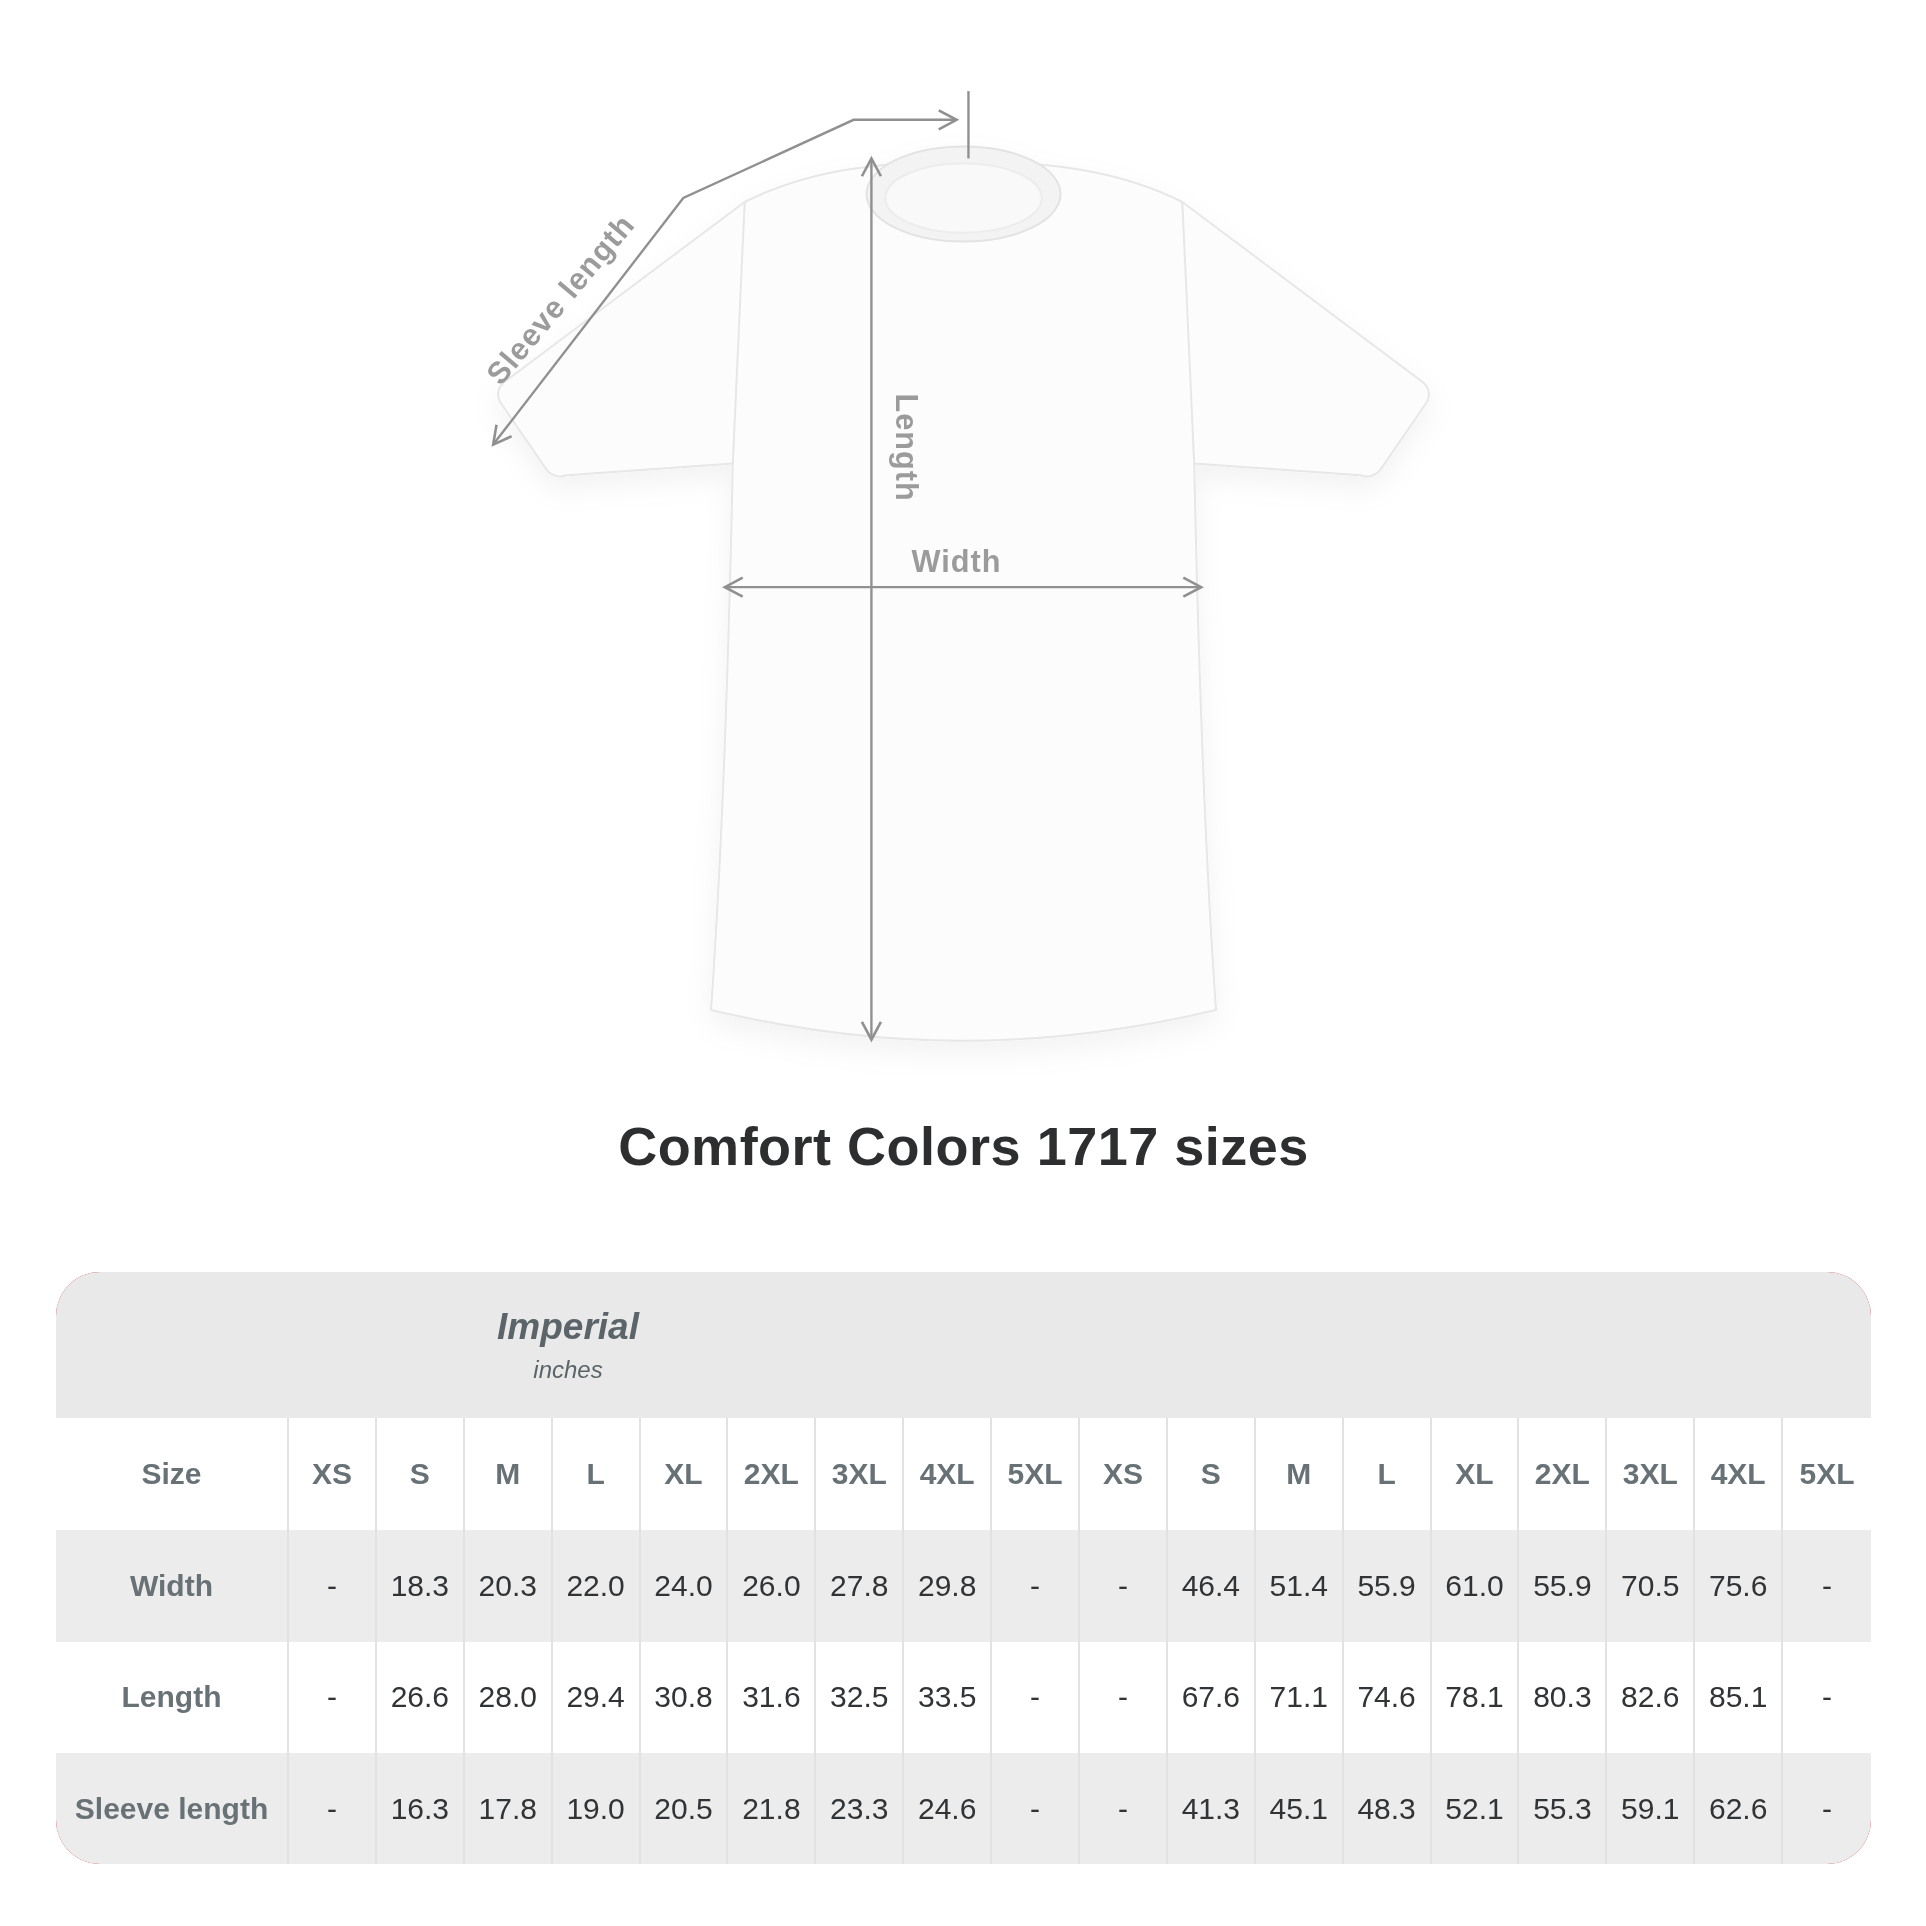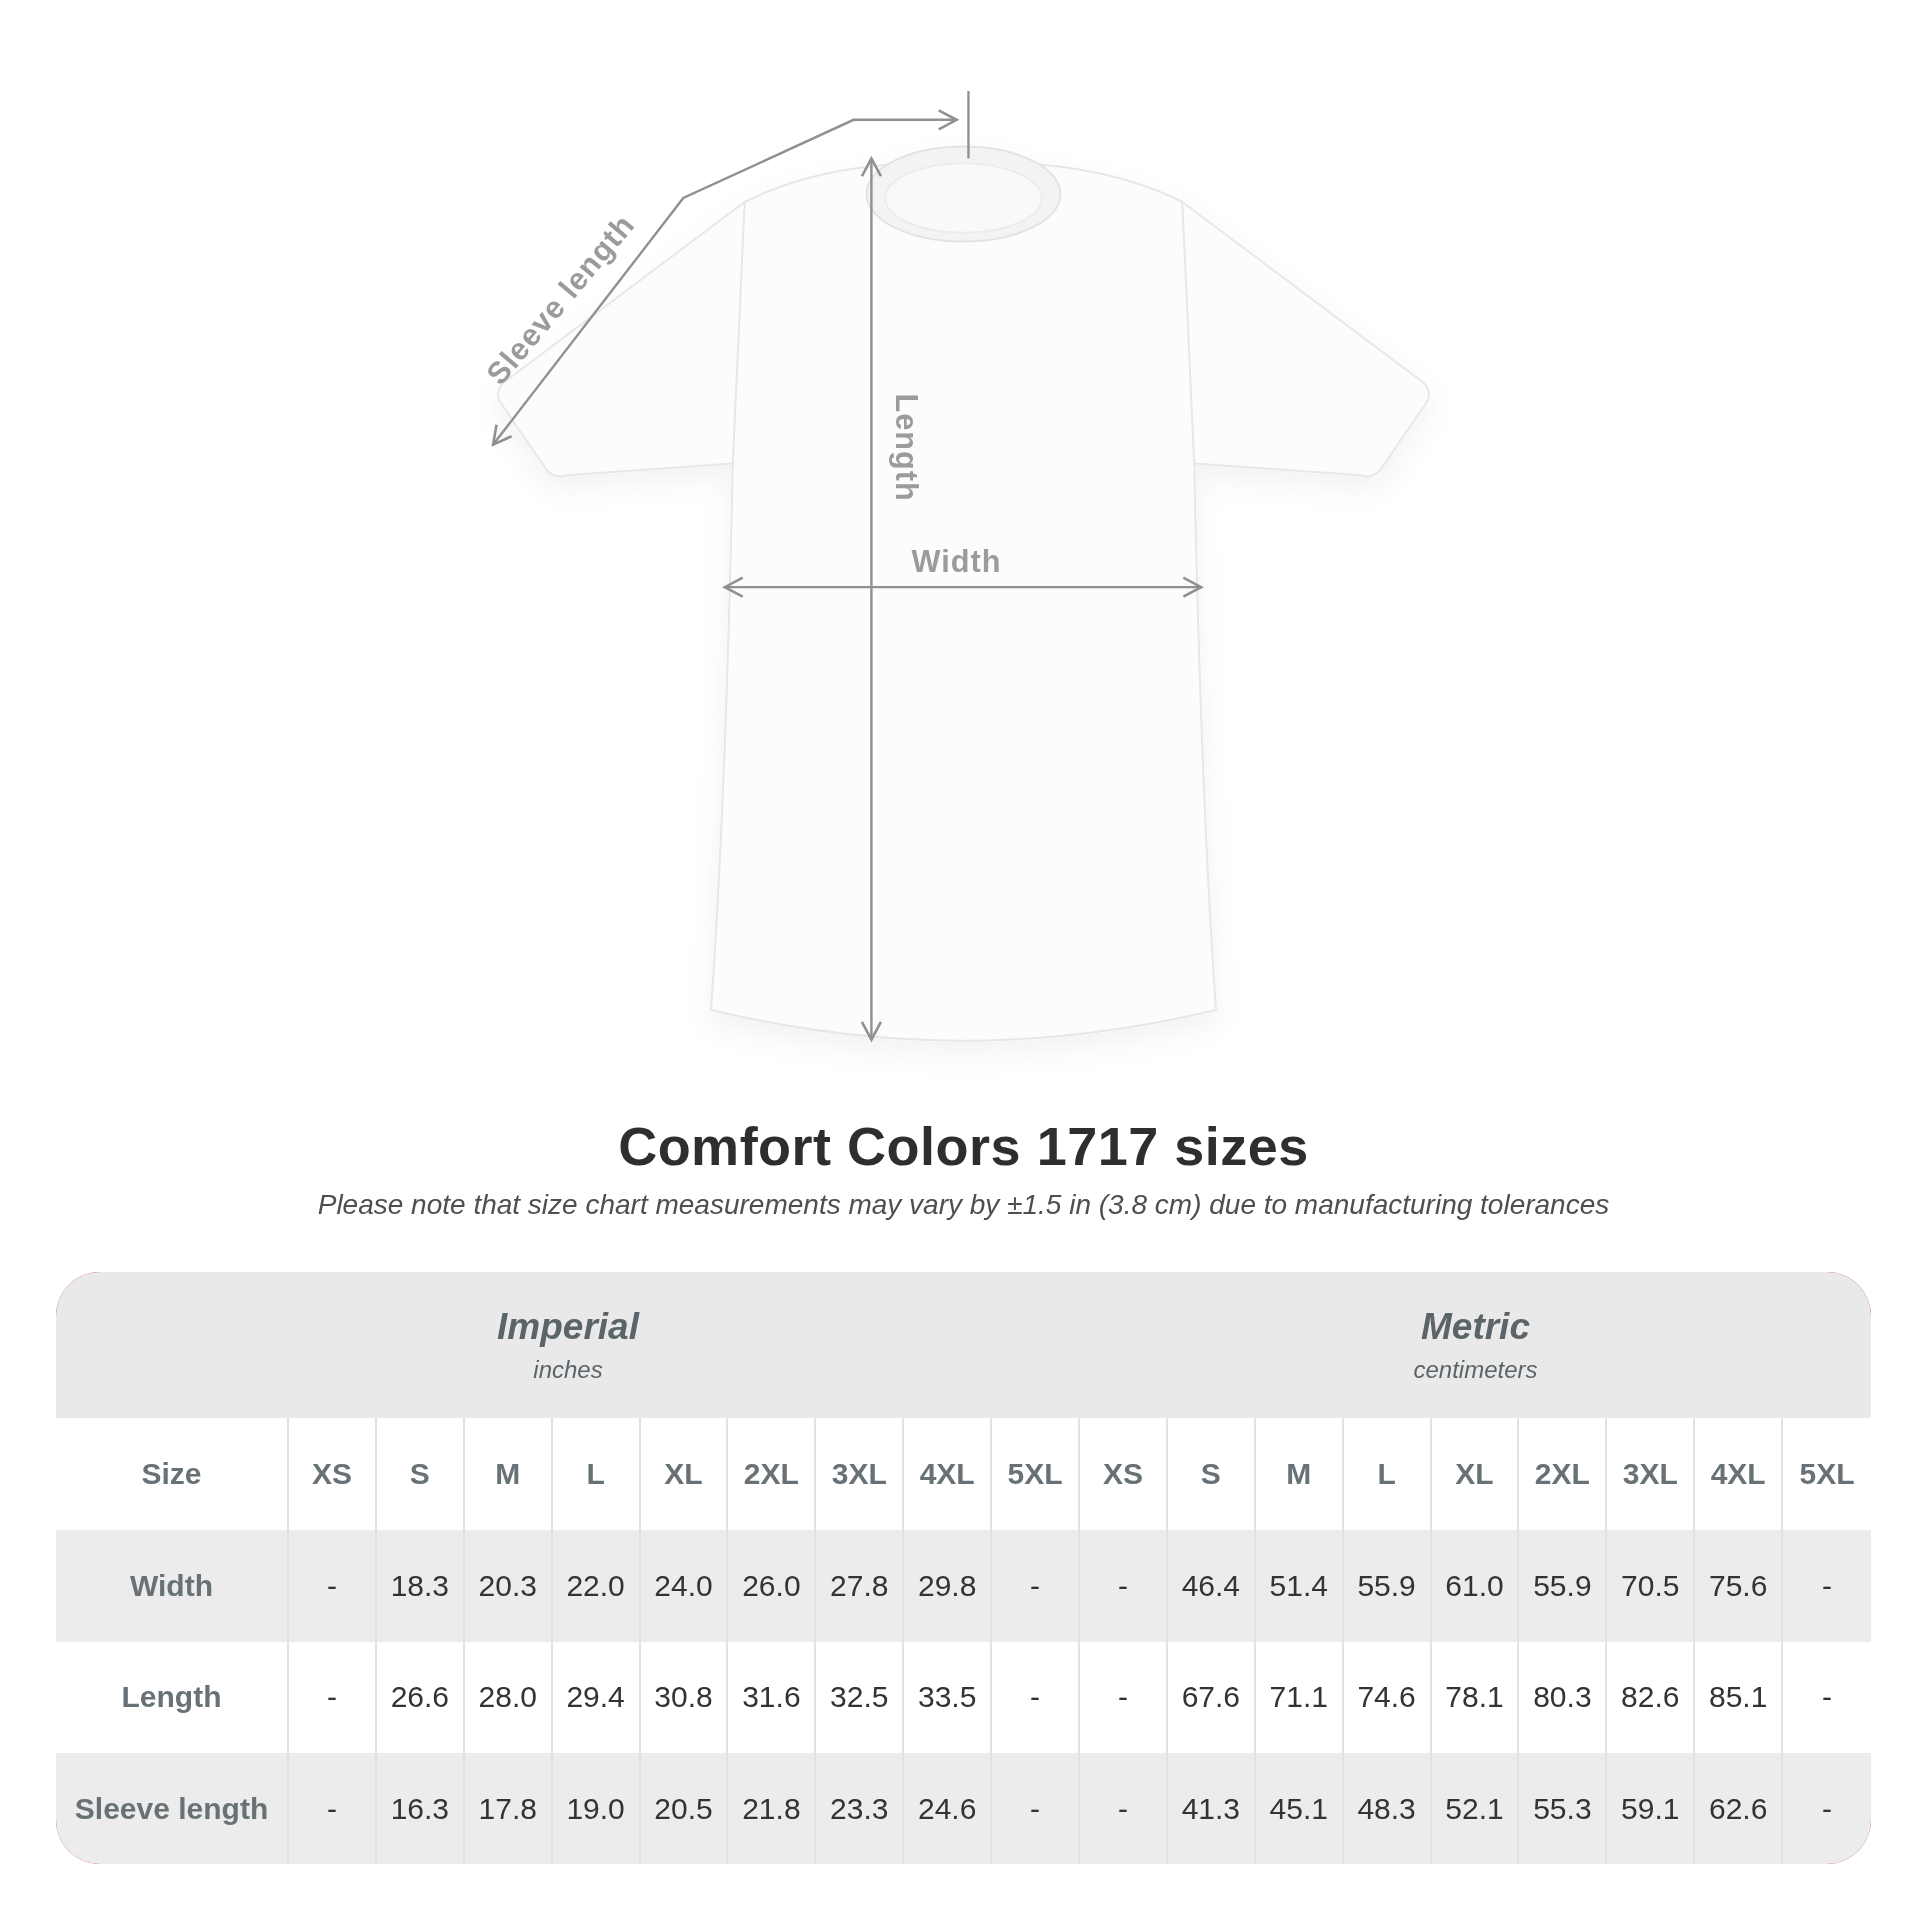--- a/index.html
+++ b/index.html
@@ -92,31 +92,26 @@
     <line class="dim-line" x1="978" y1="92" x2="978" y2="160"></line>
     <path class="dim-line" d="M 880,160 L 880,1050" marker-start="url(#arr)" marker-end="url(#arr)"></path>
     <path class="dim-line" d="M 732,593 L 1213,593" marker-start="url(#arr)" marker-end="url(#arr)"></path>
 
     <text class="dim-label" x="574" y="309" text-anchor="middle" transform="rotate(-50 574 309)">Sleeve length</text>
     <text class="dim-label" x="905" y="452" text-anchor="middle" transform="rotate(90 905 452)">Length</text>
     <text class="dim-label" x="966" y="578" text-anchor="middle">Width</text>
   </svg>
 
   <div class="page-title">Comfort Colors 1717 sizes</div>
-  <div class="page-subtitle">Please note that size chart measurements may vary by ±1.5 in (3.8 cm) due to manufacturing tolerances</div>
 
   <div class="table-wrap">
     <div class="units-band">
       <div class="unit-group">
         <div class="unit-label">Imperial</div>
         <div class="unit-sub">inches</div>
-      </div>
-      <div class="unit-group">
-        <div class="unit-label">Metric</div>
-        <div class="unit-sub">centimeters</div>
       </div>
     </div>
     <div class="size-grid">
         <div class="cell label head">Size</div>
         <div class="cell head">XS</div>
         <div class="cell head">S</div>
         <div class="cell head">M</div>
         <div class="cell head">L</div>
         <div class="cell head">XL</div>
         <div class="cell head">2XL</div>

